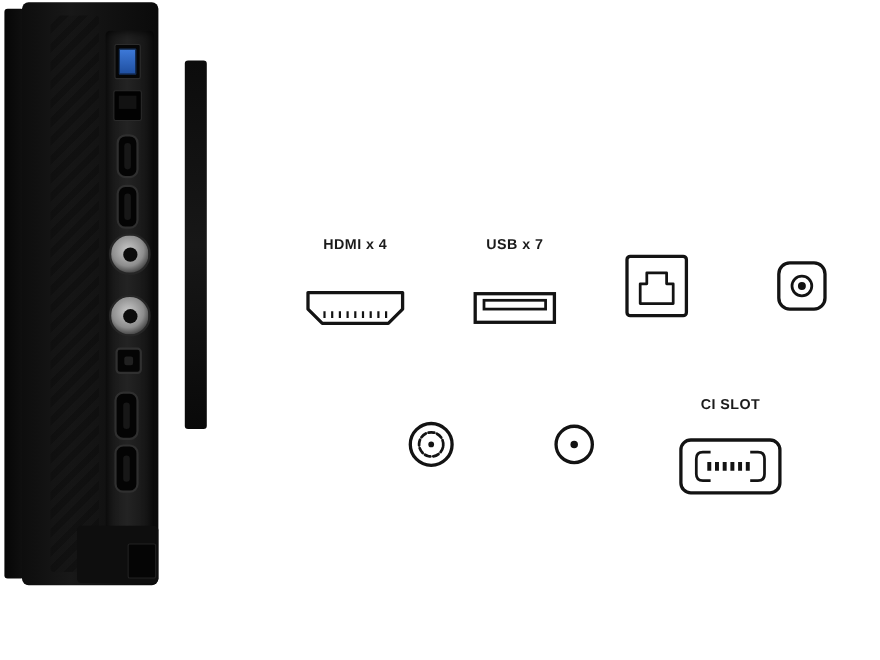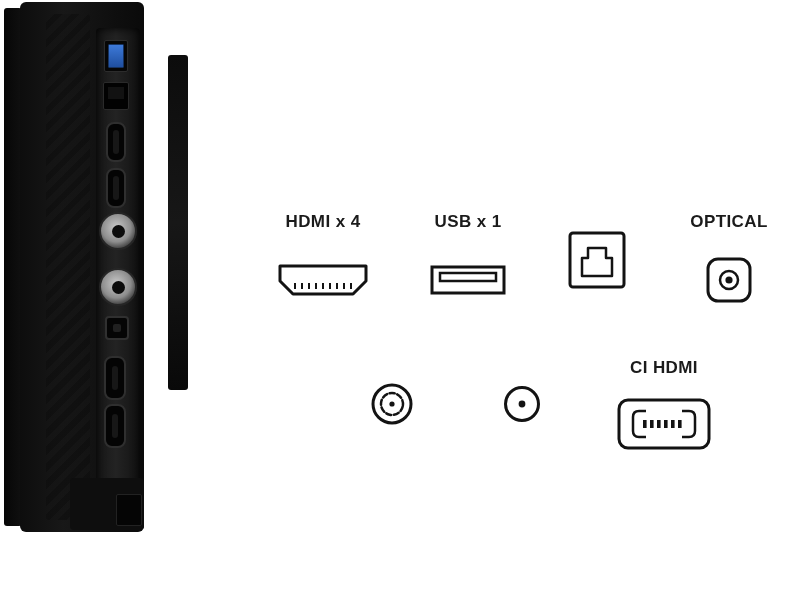--- a/index.html
+++ b/index.html
@@ -48,21 +48,21 @@
     border:2px solid #262626;}
   .port-coax .coax-hole{width:13px;height:13px;border-radius:50%;background:#0c0c0c;}
   .coax-1{left:99px;top:212px;}
   .coax-2{left:99px;top:268px;}
   .port-optical{left:105px;top:316px;width:20px;height:20px;background:#050505;
     border:2px solid #303030;border-radius:4px;}
   .port-optical .opt-inner{width:8px;height:8px;background:#202020;border-radius:2px;}
 
   
   .port-item{position:absolute;width:140px;text-align:center;}
-  .port-label{font-size:17px;font-weight:700;color:#1b1b1b;letter-spacing:.4px;line-height:20px;}
+  .port-label{font-size:13px;font-weight:700;color:#1b1b1b;letter-spacing:.4px;line-height:20px;}
   .icon-box{height:84px;display:flex;align-items:center;justify-content:center;margin-top:6px;}
   .icon-box.small{height:76px;margin-top:8px;}
 
   .r1{top:212px;}
   .r2{top:358px;}
   .p-hdmi{left:253px;}
   .p-usb{left:398px;}
   .p-lan{left:527px;}
   .p-optical{left:659px;}
   .p-cable{left:322px;}
@@ -114,40 +114,39 @@
   <div class="port-label">HDMI x 4</div>
   <div class="icon-box">
     <svg viewBox="0 0 96 46" width="96" height="46">
       <polygon points="5,9 91,9 91,24 78,37 18,37 5,24" fill="none" stroke="#131313" stroke-width="3" stroke-linejoin="round"></polygon>
       <path d="M20 26 V32 M27 26 V32 M34 26 V32 M41 26 V32 M48 26 V32 M55 26 V32 M62 26 V32 M69 26 V32 M76 26 V32" fill="none" stroke="#131313" stroke-width="2"></path>
     </svg>
   </div>
 </div>
 
 <div class="port-item r1 p-usb">
-  <div class="port-label">USB x 1</div>
+  <div class="port-label">USB x 7</div>
   <div class="icon-box">
     <svg viewBox="0 0 78 32" width="78" height="32">
       <rect x="3" y="3" width="72" height="26" fill="none" stroke="#131313" stroke-width="3"></rect>
       <rect x="11" y="9" width="56" height="8" fill="none" stroke="#131313" stroke-width="2.5"></rect>
     </svg>
   </div>
 </div>
 
 <div class="port-item r1 p-lan">
   <div class="icon-box">
     <svg viewBox="0 0 62 62" width="62" height="62">
       <rect x="4" y="4" width="54" height="54" rx="3" fill="none" stroke="#131313" stroke-width="3"></rect>
       <path d="M16 47 V29 H22 V19 H40 V29 H46 V47 Z" fill="none" stroke="#131313" stroke-width="2.5" stroke-linejoin="round"></path>
     </svg>
   </div>
 </div>
 
 <div class="port-item r1 p-optical">
-  <div class="port-label">OPTICAL</div>
   <div class="icon-box">
     <svg viewBox="0 0 50 50" width="50" height="50">
       <rect x="4" y="4" width="42" height="42" rx="10" fill="none" stroke="#131313" stroke-width="3"></rect>
       <circle cx="25" cy="25" r="9" fill="none" stroke="#131313" stroke-width="2.5"></circle>
       <circle cx="25" cy="25" r="3.6" fill="#131313"></circle>
     </svg>
   </div>
 </div>
 
 <div class="port-item r2 p-cable">
@@ -163,21 +162,21 @@
 <div class="port-item r2 p-satellite">
   <div class="icon-box small">
     <svg viewBox="0 0 44 44" width="44" height="44">
       <circle cx="22" cy="22" r="16.5" fill="none" stroke="#131313" stroke-width="3"></circle>
       <circle cx="22" cy="22" r="3.4" fill="#131313"></circle>
     </svg>
   </div>
 </div>
 
 <div class="port-item r2 p-cislot">
-  <div class="port-label">CI HDMI</div>
+  <div class="port-label">CI SLOT</div>
   <div class="icon-box small">
     <svg viewBox="0 0 96 54" width="96" height="54">
       <rect x="3" y="3" width="90" height="48" rx="9" fill="none" stroke="#131313" stroke-width="3"></rect>
       <path d="M30 14 H23 Q17 14 17 20 V34 Q17 40 23 40 H30" fill="none" stroke="#131313" stroke-width="2.5"></path>
       <path d="M66 14 H73 Q79 14 79 20 V34 Q79 40 73 40 H66" fill="none" stroke="#131313" stroke-width="2.5"></path>
       <line x1="27" y1="27" x2="69" y2="27" stroke="#131313" stroke-width="8" stroke-dasharray="3.6 3.4"></line>
     </svg>
   </div>
 </div>
 

